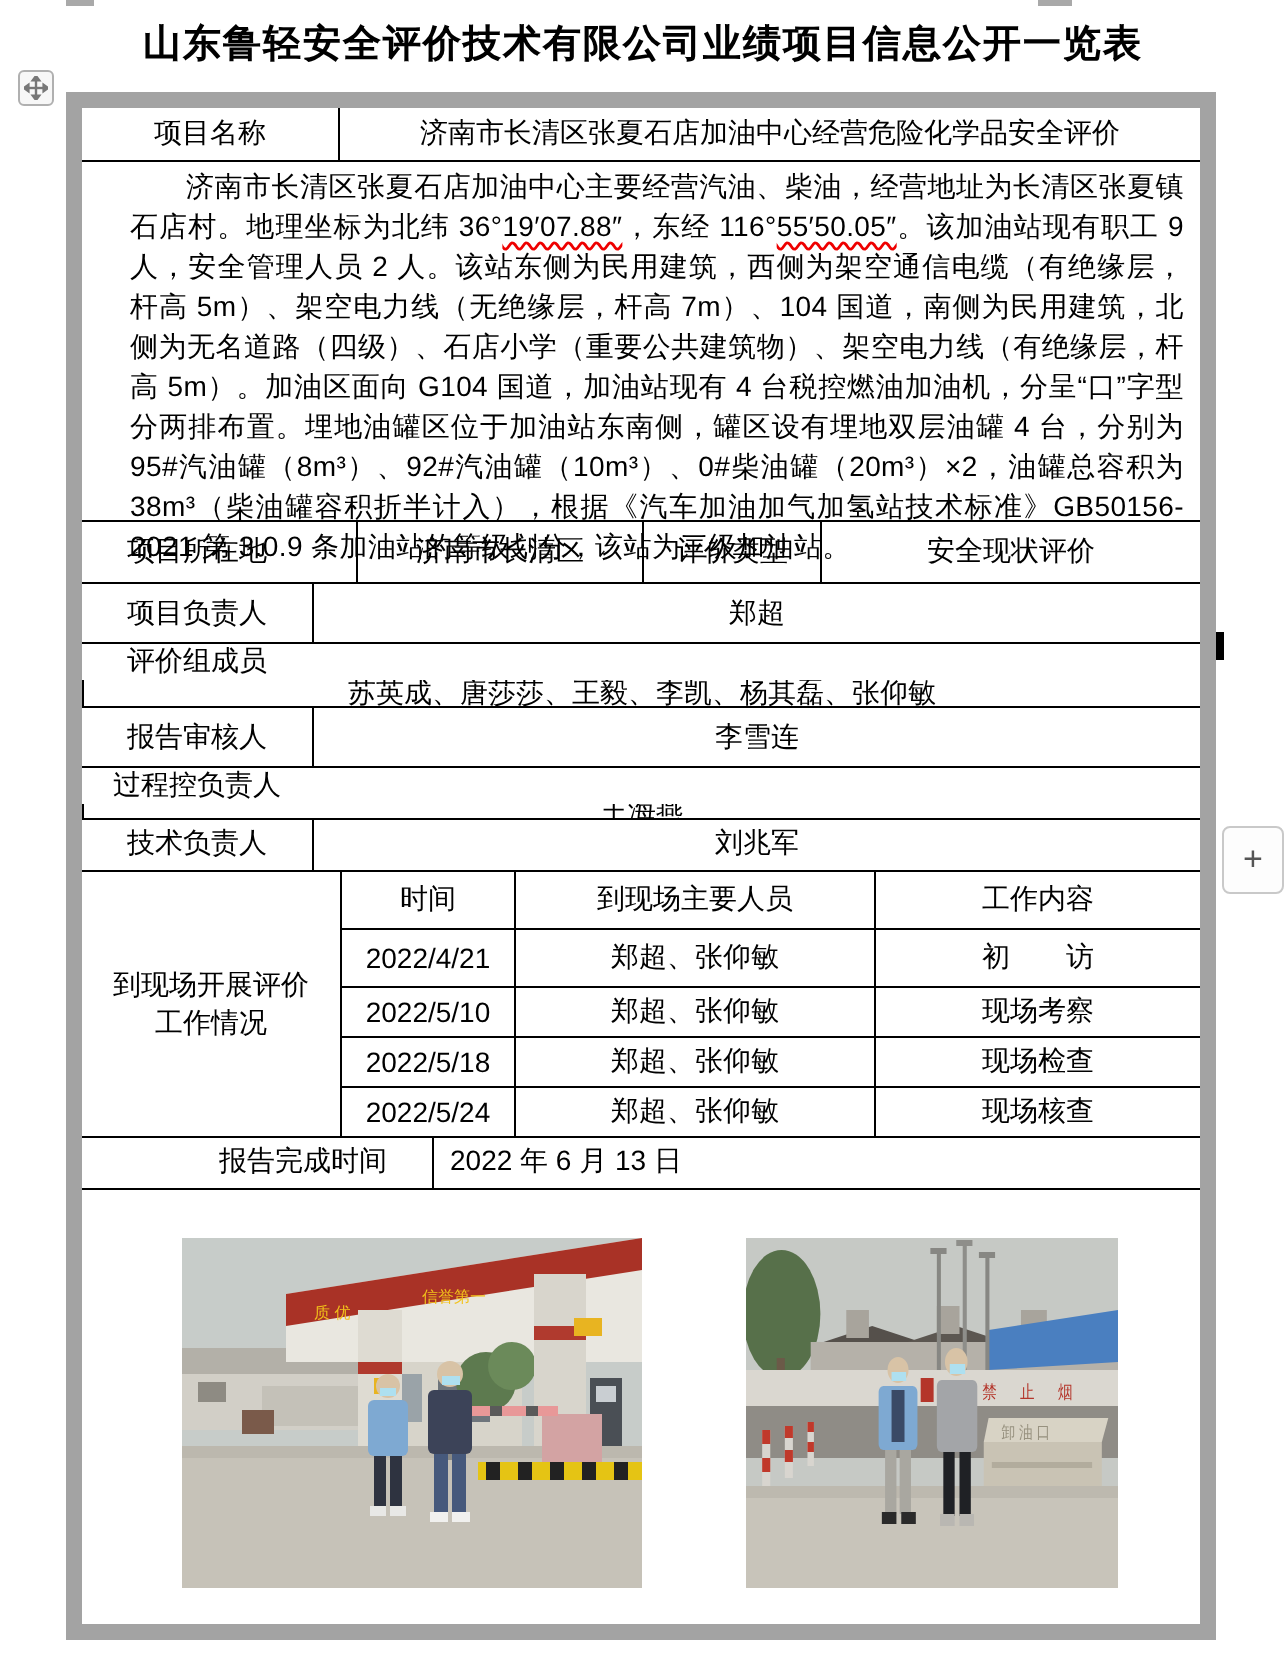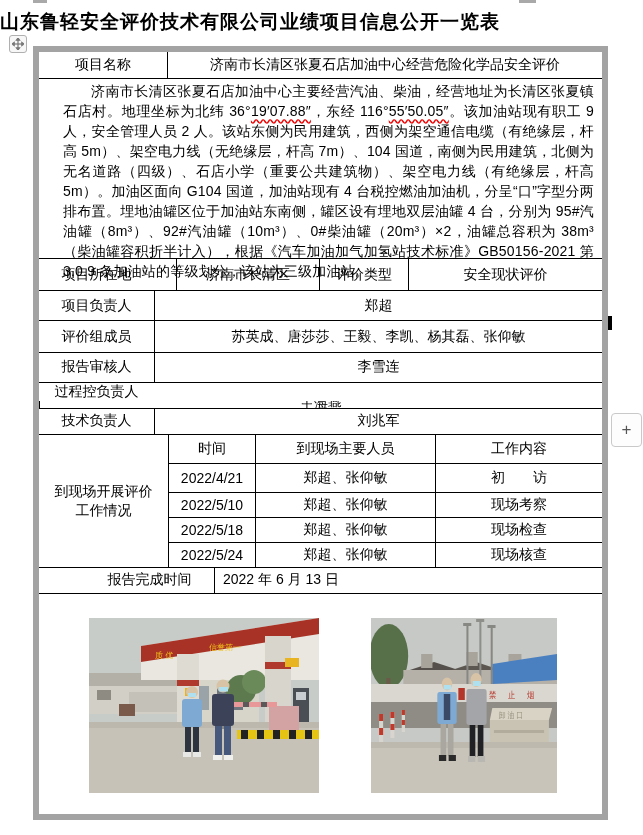--- a/index.html
+++ b/index.html
@@ -10,47 +10,47 @@
   .top-mark { position:absolute; top:0; height:3px; background:#a9a9a9; }
   .move-handle { position:absolute; left:9px; top:35px; width:18px; height:18px;
     border:1px solid #b0b0b0; border-radius:3px; background:#f7f7f7;
     display:flex; align-items:center; justify-content:center; }
   .black-mark { position:absolute; left:606px; top:316px; width:6px; height:14px; background:#000; }
   .plus-btn { position:absolute; left:611px; top:413px; width:31px; height:34px;
     background:#fdfdfd; border:1px solid #c9c9c9; border-radius:4px;
     display:flex; align-items:center; justify-content:center;
     font-size:17px; color:#555; }
 
-  .doc-title { position:absolute; left:0; top:9px; width:100%; 
+  .doc-title { position:absolute; left:0; top:9px; width:100%; text-align:center;
     font-size:19px; font-weight:bold; letter-spacing:1px; }
 
   
   .doc-table { position:absolute; left:33px; top:46px; width:575px; height:774px;
-    border:6px solid #a3a3a3; display:flex; flex-direction:column; font-size:14px; }
+    border:8px solid #a3a3a3; display:flex; flex-direction:column; font-size:14px; }
   .t-row { display:flex; width:100%; }
   .t-row + .t-row { border-top:1px solid #000; }
   .cell { display:flex; align-items:center; justify-content:center; text-align:center;
     padding:0 4px; overflow:hidden; }
   .cell + .cell { border-left:1px solid #000; }
   .lbl { width:115px; flex:none; }
   .grow { flex:1; }
 
   .r-name { height:27px; }
   .r-name .lbl { width:128px; }
 
   .r-para { height:180px; display:block; padding:2px 8px 0 24px; }
   .r-para p { font-size:14px; line-height:20px; text-align:justify; text-indent:2em; letter-spacing:0.2px; }
   .squiggle { text-decoration:underline wavy #e00; text-decoration-skip-ink:none; text-underline-offset:2px; }
 
   .r-loc { height:32px; }
   .c-loc-val { width:143px; flex:none;margin-left:22px; }
   .c-type-lbl { width:89px; flex:none; }
 
   .r-leader { height:31px; }
-  .r-team { height:32px; }
+  .r-team { height:32px;flex-direction:column; }
   .r-reviewer { height:31px; }
   .r-process { height:26px;flex-direction:column; }
   .r-tech { height:26px; }
 
   .r-site { height:133px; }
   .site-lbl { width:129px; flex:none; padding:0 13px; line-height:19px; }
   .site-table { flex:1; display:flex; flex-direction:column; border-left:1px solid #000; }
   .s-row { display:flex; flex:none; }
   .s-row + .s-row { border-top:1px solid #000; }
   .s-h { height:28px; }

